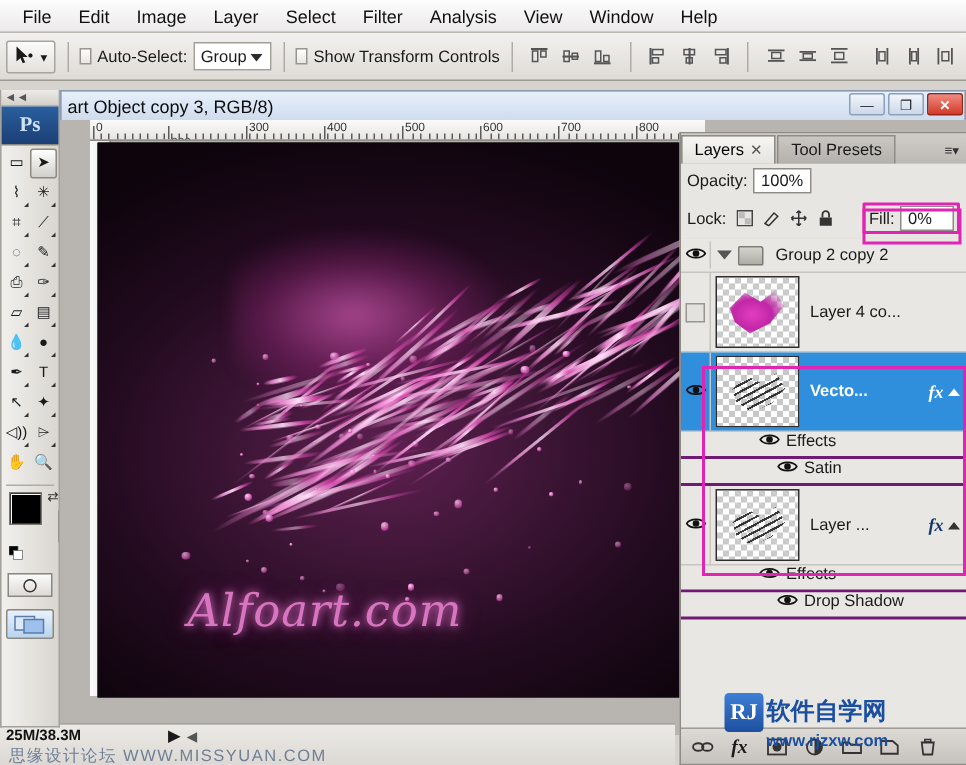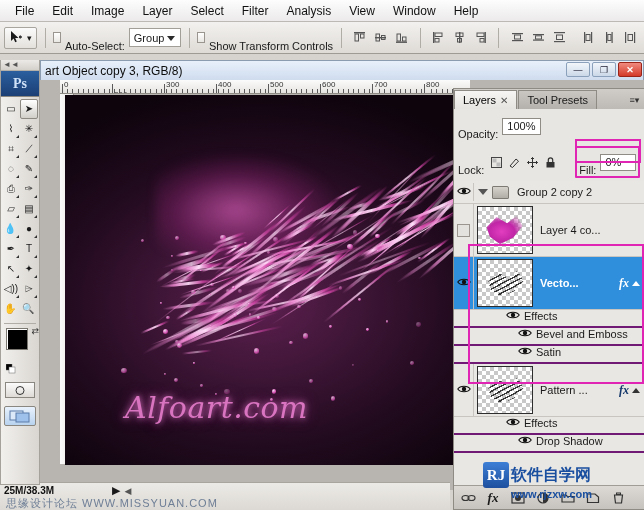--- a/index.html
+++ b/index.html
@@ -47,21 +47,21 @@
     border-radius: 2px;
     height: 22px;
   }
   .vsep { width: 1px; height: 20px; background: #b0aca6; margin: 0 4px; }
   .chk {
     width: 11px; height: 11px;
     border: 1px solid #9a968f;
     background: linear-gradient(#fff,#e9e7e3);
     display: inline-block;
   }
-  .opt-label { font-size: 11px; color: #1a1a1a; white-space: nowrap; margin-top: 16px; }
+  .opt-label { font-size: 11px; color: #1a1a1a; white-space: nowrap; }
   .combo {
     width: 78px; height: 19px;
     border: 1px solid #a29e98;
     background: #fff;
     display: flex; align-items: center;
     padding-left: 4px;
     font-size: 11px;
     position: relative;
   }
   .combo .arrow {
@@ -1238,44 +1238,35 @@
         </span>
         <span>Effects</span>
       </div>
       <div class="efx-row indent2">
         <span class="efx-eye">
           <span><svg width="14" height="10" viewBox="0 0 14 10">
               <path d="M0.8 5 C3 1.3, 11 1.3, 13.2 5 C11 8.7, 3 8.7, 0.8 5 Z" fill="none" stroke="#111" stroke-width="1.1"></path>
               <circle cx="7" cy="5" r="2.2" fill="#111"></circle>
             </svg></span>
         </span>
-        <span>Bevel and Emboss</span>
-      </div>
-      <div class="efx-row indent2">
-        <span class="efx-eye">
-          <span><svg width="14" height="10" viewBox="0 0 14 10">
-              <path d="M0.8 5 C3 1.3, 11 1.3, 13.2 5 C11 8.7, 3 8.7, 0.8 5 Z" fill="none" stroke="#111" stroke-width="1.1"></path>
-              <circle cx="7" cy="5" r="2.2" fill="#111"></circle>
-            </svg></span>
-        </span>
         <span>Satin</span>
       </div>
       <div class="lrow">
         <div class="eye-col">
           <span><svg width="14" height="10" viewBox="0 0 14 10">
               <path d="M0.8 5 C3 1.3, 11 1.3, 13.2 5 C11 8.7, 3 8.7, 0.8 5 Z" fill="none" stroke="#111" stroke-width="1.1"></path>
               <circle cx="7" cy="5" r="2.2" fill="#111"></circle>
             </svg></span>
         </div>
         <div class="thumb-wrap">
           <div class="lthumb">
             <div class="tart" style="background: repeating-linear-gradient(-28deg, rgba(20, 20, 20, 0.92) 0px, rgba(20, 20, 20, 0.92) 1.4px, rgba(0, 0, 0, 0) 1.4px, rgba(0, 0, 0, 0) 4.2px); clip-path: polygon(10% 46%, 32% 18%, 56% 34%, 80% 14%, 94% 44%, 72% 74%, 40% 90%, 16% 70%); opacity: 0.9;"></div>
           </div>
         </div>
-        <div class="lname">Pattern ...</div>
+        <div class="lname">Layer ...</div>
         <span class="fx-mark">fx</span>
         <span class="fx-caret" style="border-bottom-color: rgb(51, 51, 51);"></span>
       </div>
       <div class="efx-row indent1">
         <span class="efx-eye">
           <span><svg width="14" height="10" viewBox="0 0 14 10">
               <path d="M0.8 5 C3 1.3, 11 1.3, 13.2 5 C11 8.7, 3 8.7, 0.8 5 Z" fill="none" stroke="#111" stroke-width="1.1"></path>
               <circle cx="7" cy="5" r="2.2" fill="#111"></circle>
             </svg></span>
         </span>

